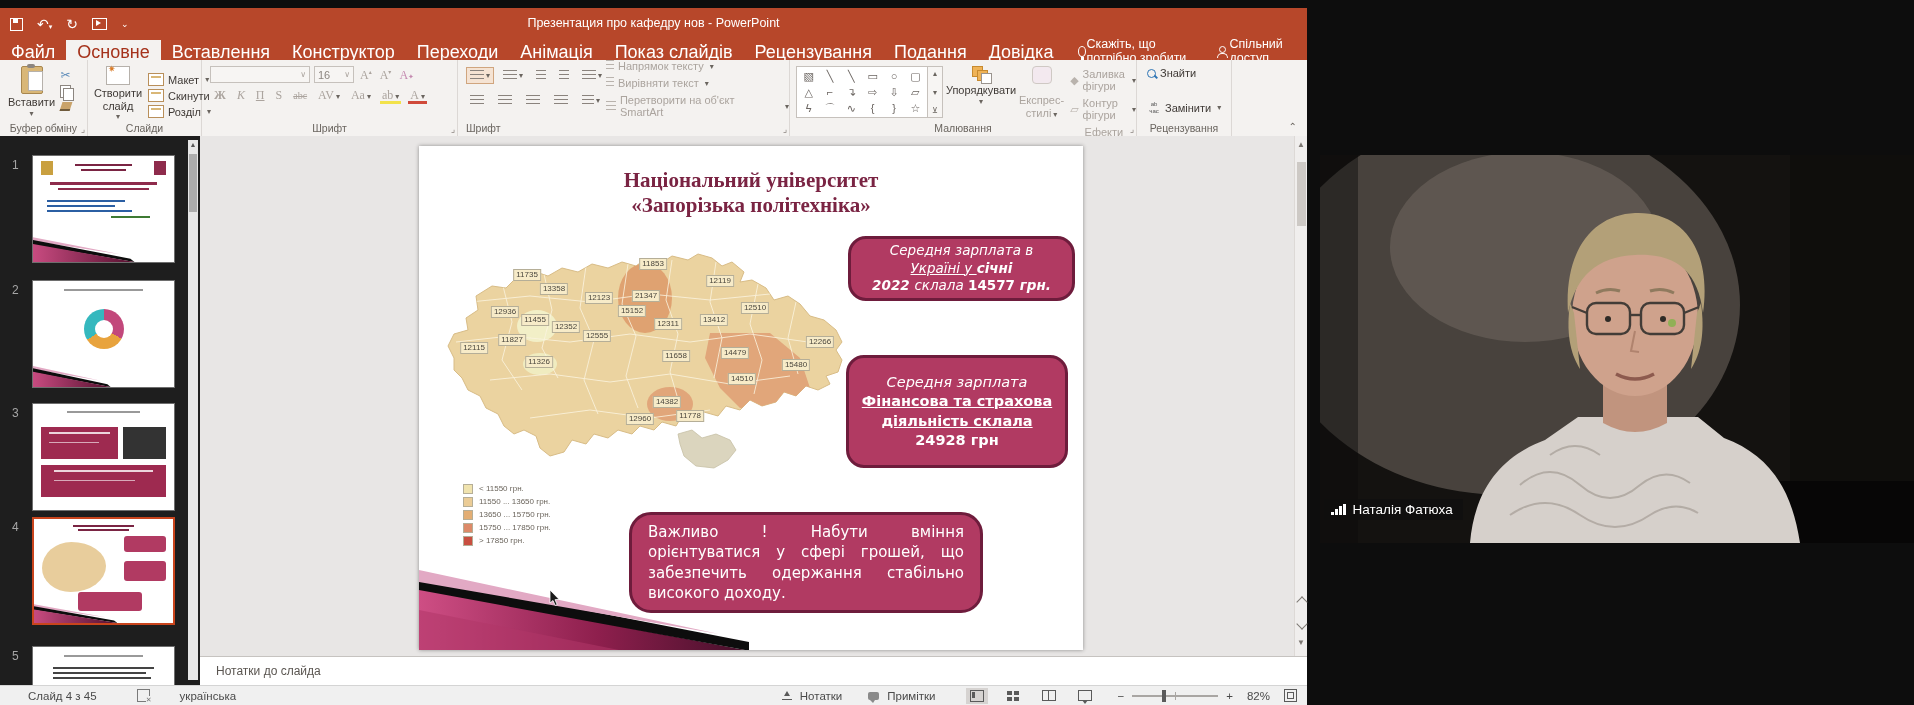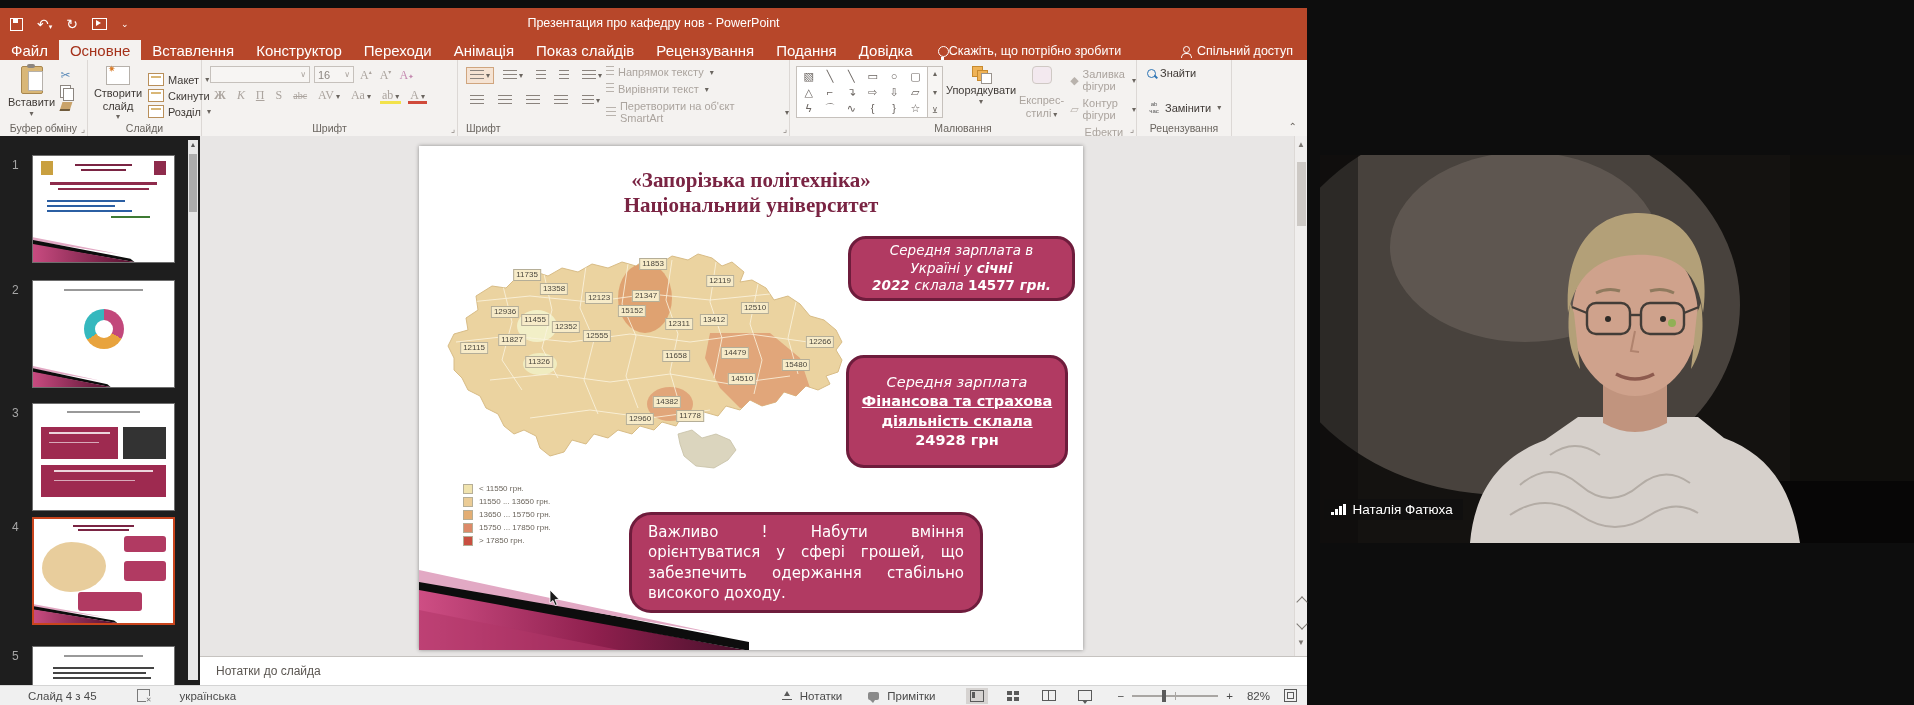--- a/index.html
+++ b/index.html
@@ -18,21 +18,21 @@
   .win-title{position:absolute;left:0;right:0;top:8px;text-align:center;font-size:12.5px;color:#fff;}
   .tb-right{position:absolute;right:6px;top:0;height:32px;display:flex;align-items:center;gap:26px;}
   .signin{background:#fff;color:#9E3A20;font-size:12px;padding:3px 12px;border-radius:1px;}
   .ribopt-ic{width:14px;height:11px;border:1.5px solid #fff;position:relative;display:inline-block;}
   .ribopt-ic:after{content:"⌄";position:absolute;left:3px;top:-4px;font-size:9px;color:#fff;}
   .winbtn{color:#fff;font-size:14px;width:30px;text-align:center;}
   .restore-ic{width:9px;height:9px;border:1.4px solid #fff;display:inline-block;position:relative;margin-top:2px;}
   .restore-ic:before{content:"";position:absolute;left:2px;top:-4px;width:9px;height:9px;border:1.4px solid #fff;border-bottom:none;border-left:none;}
   
   .tabrow{position:absolute;left:0;top:32px;width:100%;height:20px;background:#B7472A;display:flex;align-items:stretch;color:#fff;}
-  .tab{padding:2px 11px 0;font-size:15px;white-space:nowrap;cursor:default;}
+  .tab{padding:2px 11px 0;font-size:18px;white-space:nowrap;cursor:default;}
   .tab.active{background:#F4F2F0;color:#A5321B;}
   .search-box{display:flex;align-items:center;margin-left:14px;font-size:12.5px;padding-top:2px;}
   .bulb{width:9px;height:9px;border:1.4px solid #fff;border-radius:50%;position:relative;display:inline-block;}
   .bulb:after{content:"";position:absolute;left:2px;bottom:-4px;width:3px;height:3px;background:#fff;}
   .share{margin-left:auto;display:flex;align-items:center;gap:6px;font-size:12.5px;padding:2px 14px 0;}
   .person-ic{width:10px;height:10px;position:relative;display:inline-block;}
   .person-ic:before{content:"";position:absolute;left:2.5px;top:0;width:5px;height:5px;border:1.2px solid #fff;border-radius:50%;}
   .person-ic:after{content:"";position:absolute;left:0;bottom:-2px;width:9px;height:4px;border:1.2px solid #fff;border-bottom:none;border-radius:5px 5px 0 0;}
   
   .ribbon{position:absolute;left:0;top:52px;width:100%;height:76px;background:#F4F2F0;border-bottom:1px solid #C9C5C2;display:flex;}
@@ -309,21 +309,21 @@
                   <span class="bars"></span>
                 </span>
               <span class="pbtn">
                   <span class="bars"></span>
                 </span>
               <span class="pbtn dd">
                   <span class="bars" style="width:12px;"></span>
                 </span>
             </div>
           </div>
-          <div class="rstack" style="padding-top:6px;">
+          <div class="rstack" style="padding-top:0;">
             <span class="srow dd gray">
                 <span class="bars gray2" style="width:8px;height:12px;"></span>
                 <span class="gray">Напрямок тексту</span>
               </span>
             <span class="srow dd gray">
                 <span class="bars gray2" style="width:8px;height:12px;"></span>
                 <span class="gray">Вирівняти текст</span>
               </span>
             <span class="srow dd gray">
                 <span class="bars gray2" style="width:10px;"></span>
@@ -489,22 +489,22 @@
 
       <div class="pscroll">
         <span class="pup">▲</span>
         <span class="pthumb"></span>
       </div>
     </div>
 
     <div class="canvas">
       <div class="slide">
         <div class="slide-title">
+          <div>Національний університет</div>
           <div>«Запорізька політехніка»</div>
-          <div>Національний університет</div>
         </div>
 
         <div class="mapwrap">
           <svg width="410" height="240" viewBox="0 0 410 240">
             <defs>
               <clipPath id="ua">
                 <path d="M14,120 L8,108 L14,96 L28,92 L26,80 L38,72 L36,58 L52,48 L66,50 L78,38 L96,34 L108,38 L122,30 L138,34 L152,26 L168,30 L182,24 L196,28 L204,22 L220,26 L232,18 L248,22 L258,16 L272,20 L282,28 L292,24 L304,34 L300,44 L312,42 L326,50 L334,62 L348,58 L360,66 L370,78 L384,82 L396,92 L402,104 L396,112 L402,122 L398,134 L386,138 L390,146 L378,152 L366,148 L356,158 L344,154 L336,164 L322,168 L310,162 L300,172 L286,168 L278,178 L264,174 L254,182 L242,178 L236,188 L222,184 L214,192 L200,188 L192,196 L178,192 L168,200 L154,196 L146,206 L132,202 L124,214 L110,218 L100,210 L96,198 L84,192 L74,196 L64,188 L58,176 L46,170 L40,158 L28,152 L22,140 L14,132 Z"></path>
               </clipPath>
             </defs>
             <path d="M14,120 L8,108 L14,96 L28,92 L26,80 L38,72 L36,58 L52,48 L66,50 L78,38 L96,34 L108,38 L122,30 L138,34 L152,26 L168,30 L182,24 L196,28 L204,22 L220,26 L232,18 L248,22 L258,16 L272,20 L282,28 L292,24 L304,34 L300,44 L312,42 L326,50 L334,62 L348,58 L360,66 L370,78 L384,82 L396,92 L402,104 L396,112 L402,122 L398,134 L386,138 L390,146 L378,152 L366,148 L356,158 L344,154 L336,164 L322,168 L310,162 L300,172 L286,168 L278,178 L264,174 L254,182 L242,178 L236,188 L222,184 L214,192 L200,188 L192,196 L178,192 L168,200 L154,196 L146,206 L132,202 L124,214 L110,218 L100,210 L96,198 L84,192 L74,196 L64,188 L58,176 L46,170 L40,158 L28,152 L22,140 L14,132 Z" fill="#EBD3A0" stroke="#D8BC86" stroke-width="1"></path>
@@ -536,21 +536,21 @@
               <span class="mlabel" style="left: 114px; top: 51px;">13358</span>
               <span class="mlabel" style="left: 159px; top: 60px;">12123</span>
               <span class="mlabel" style="left: 213px; top: 26px;">11853</span>
               <span class="mlabel" style="left: 280px; top: 43px;">12119</span>
               <span class="mlabel" style="left: 206px; top: 58px;">21347</span>
               <span class="mlabel" style="left: 192px; top: 73px;">15152</span>
               <span class="mlabel" style="left: 59px; top: 74px; margin-left: 6px;">12936</span>
               <span class="mlabel" style="left: 95px; top: 82px;">11455</span>
               <span class="mlabel" style="left: 126px; top: 89px;">12352</span>
               <span class="mlabel" style="left: 157px; top: 98px;">12555</span>
-              <span class="mlabel" style="left: 239px; top: 86px;">12311</span>
+              <span class="mlabel" style="left: 228px; top: 86px;">12311</span>
               <span class="mlabel" style="left: 274px; top: 82px;">13412</span>
               <span class="mlabel" style="left: 315px; top: 70px;">12510</span>
               <span class="mlabel" style="left: 72px; top: 102px;">11827</span>
               <span class="mlabel" style="left: 34px; top: 110px;">12115</span>
               <span class="mlabel" style="left: 99px; top: 124px;">11326</span>
               <span class="mlabel" style="left: 236px; top: 118px;">11658</span>
               <span class="mlabel" style="left: 295px; top: 115px;">14479</span>
               <span class="mlabel" style="left: 380px; top: 104px;">12266</span>
               <span class="mlabel" style="left: 356px; top: 127px;">15480</span>
               <span class="mlabel" style="left: 302px; top: 141px;">14510</span>
@@ -578,21 +578,21 @@
               <span class="lt">15750 ... 17850 грн.</span>
             </div>
             <div class="lrow">
               <span class="sw" style="background: rgb(201, 79, 64);"></span>
               <span class="lt">&gt; 17850 грн.</span>
             </div>
           </div>
 
         <div class="pbox" id="box1">
             <div class="line"><span style="font-style: italic;">Середня зарплата в</span></div>
-            <div class="line"><span style="font-style: italic;">Україні у </span><span style="font-weight: bold; font-style: italic;">січні</span></div>
+            <div class="line"><span style="font-style: italic; text-decoration: underline;">Україні у </span><span style="font-weight: bold; font-style: italic;">січні</span></div>
             <div class="line"><span style="font-weight: bold; font-style: italic;">2022 </span><span style="font-style: italic;">склала </span><span style="font-weight: bold;">14577</span><span style="font-weight: bold; font-style: italic;"> грн.</span></div>
           </div>
         <div class="pbox" id="box2">
             <div class="line"><span style="font-style: italic;">Середня зарплата</span></div>
             <div class="line"><span style="font-weight: bold; text-decoration: underline;">Фінансова та страхова</span></div>
             <div class="line"><span style="font-weight: bold; text-decoration: underline;">діяльність склала</span></div>
             <div class="line"><span style="font-weight: bold;">24928 грн</span></div>
           </div>
         <div class="pbox" id="box3">
           <div class="par">Важливо ! Набути вміння орієнтуватися у сфері грошей, що забезпечить одержання стабільно високого доходу.</div>

